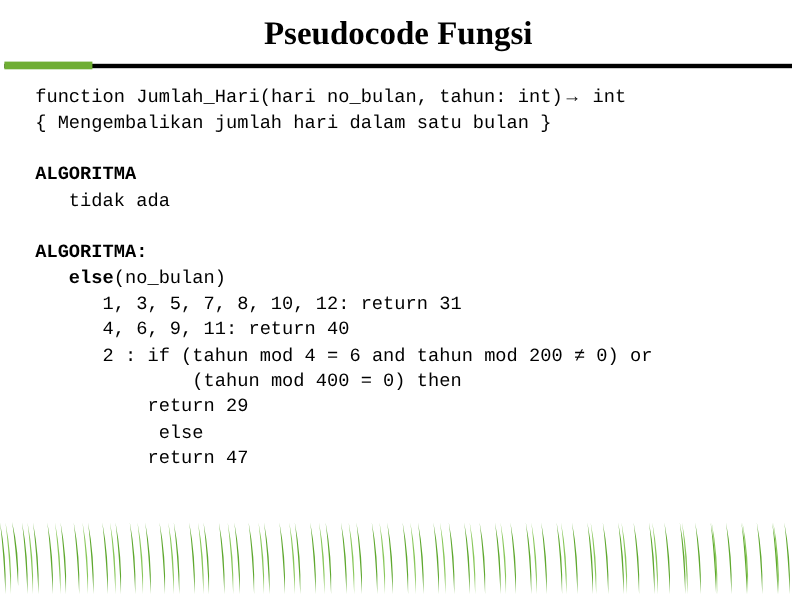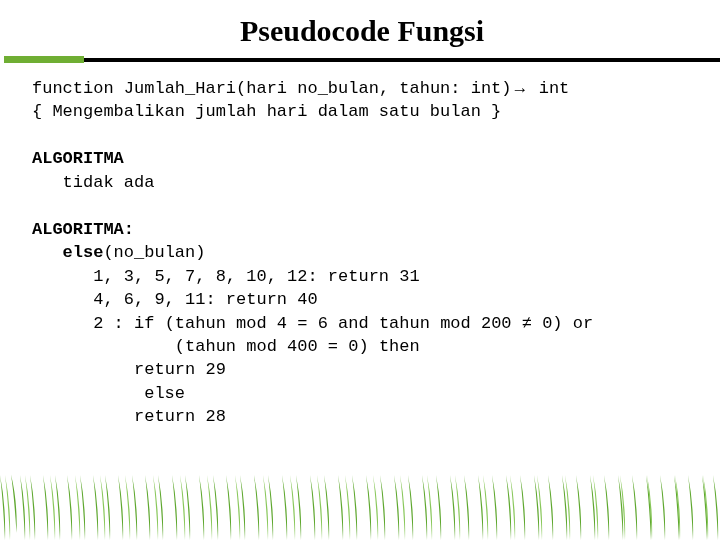--- a/index.html
+++ b/index.html
@@ -82,21 +82,21 @@
 <span>   tidak ada</span>
 
 <span class="b">ALGORITMA:</span>
 <span>   </span><span class="u b">else</span><span>(no_bulan)</span>
 <span>      1, 3, 5, 7, 8, 10, 12: </span><span class="u">return</span><span> 31</span>
 <span>      4, 6, 9, 11: </span><span class="u">return</span><span> 40</span>
 <span>      2 : </span><span class="u">if</span><span> (tahun </span><span class="u">mod</span><span> 4 = 6 </span><span class="u">and</span><span> tahun </span><span class="u">mod</span><span> 200 ≠ 0) </span><span class="u">or</span>
 <span>              (tahun </span><span class="u">mod</span><span> 400 = 0) </span><span class="u">then</span>
 <span>          </span><span class="u">return</span><span> 29</span>
 <span>           </span><span class="u">else</span>
-<span>          </span><span class="u">return</span><span> 28</span></div>
+<span>          </span><span class="u">return</span><span> 47</span></div>
 </div>
 
 <svg class="grass" viewBox="0 0 720 70" preserveAspectRatio="none">
   <defs>
     <g id="blade">
       <path d="M0 70 Q -2 30 -5 5 Q 1 35 0 70 Z"></path>
     </g>
   </defs>
   <g fill="#5fa82f">
     <use href="#blade" x="5"></use>

